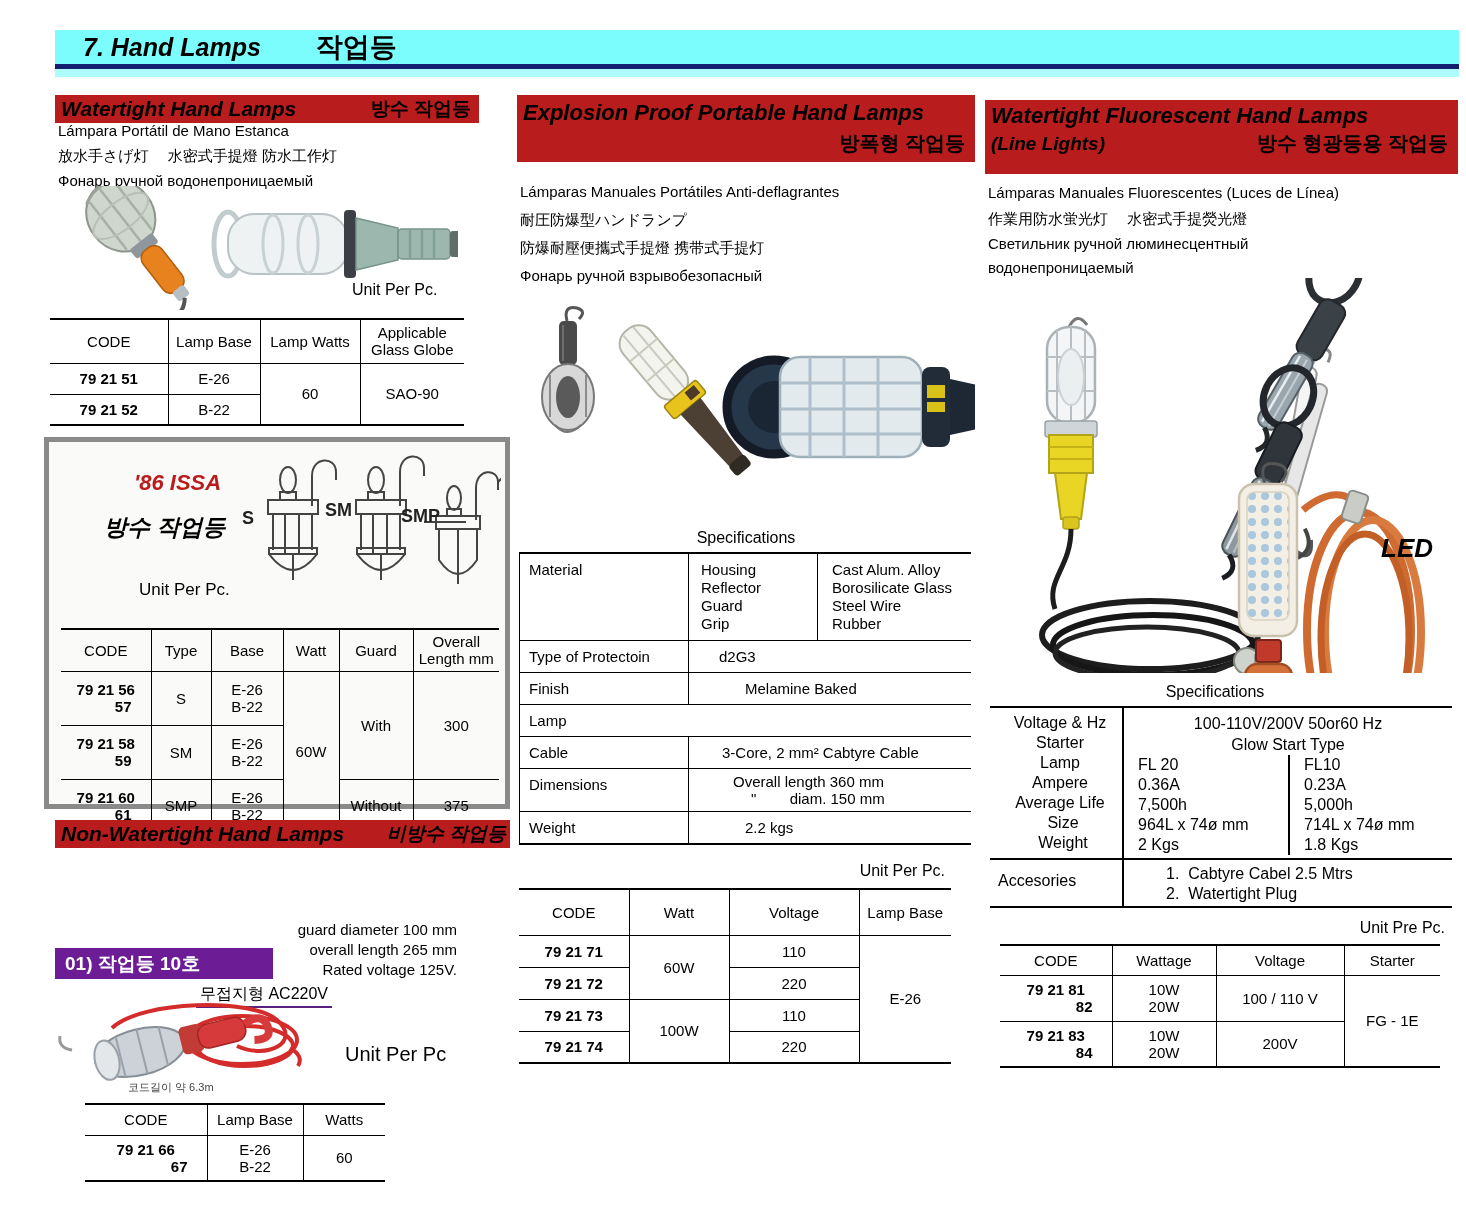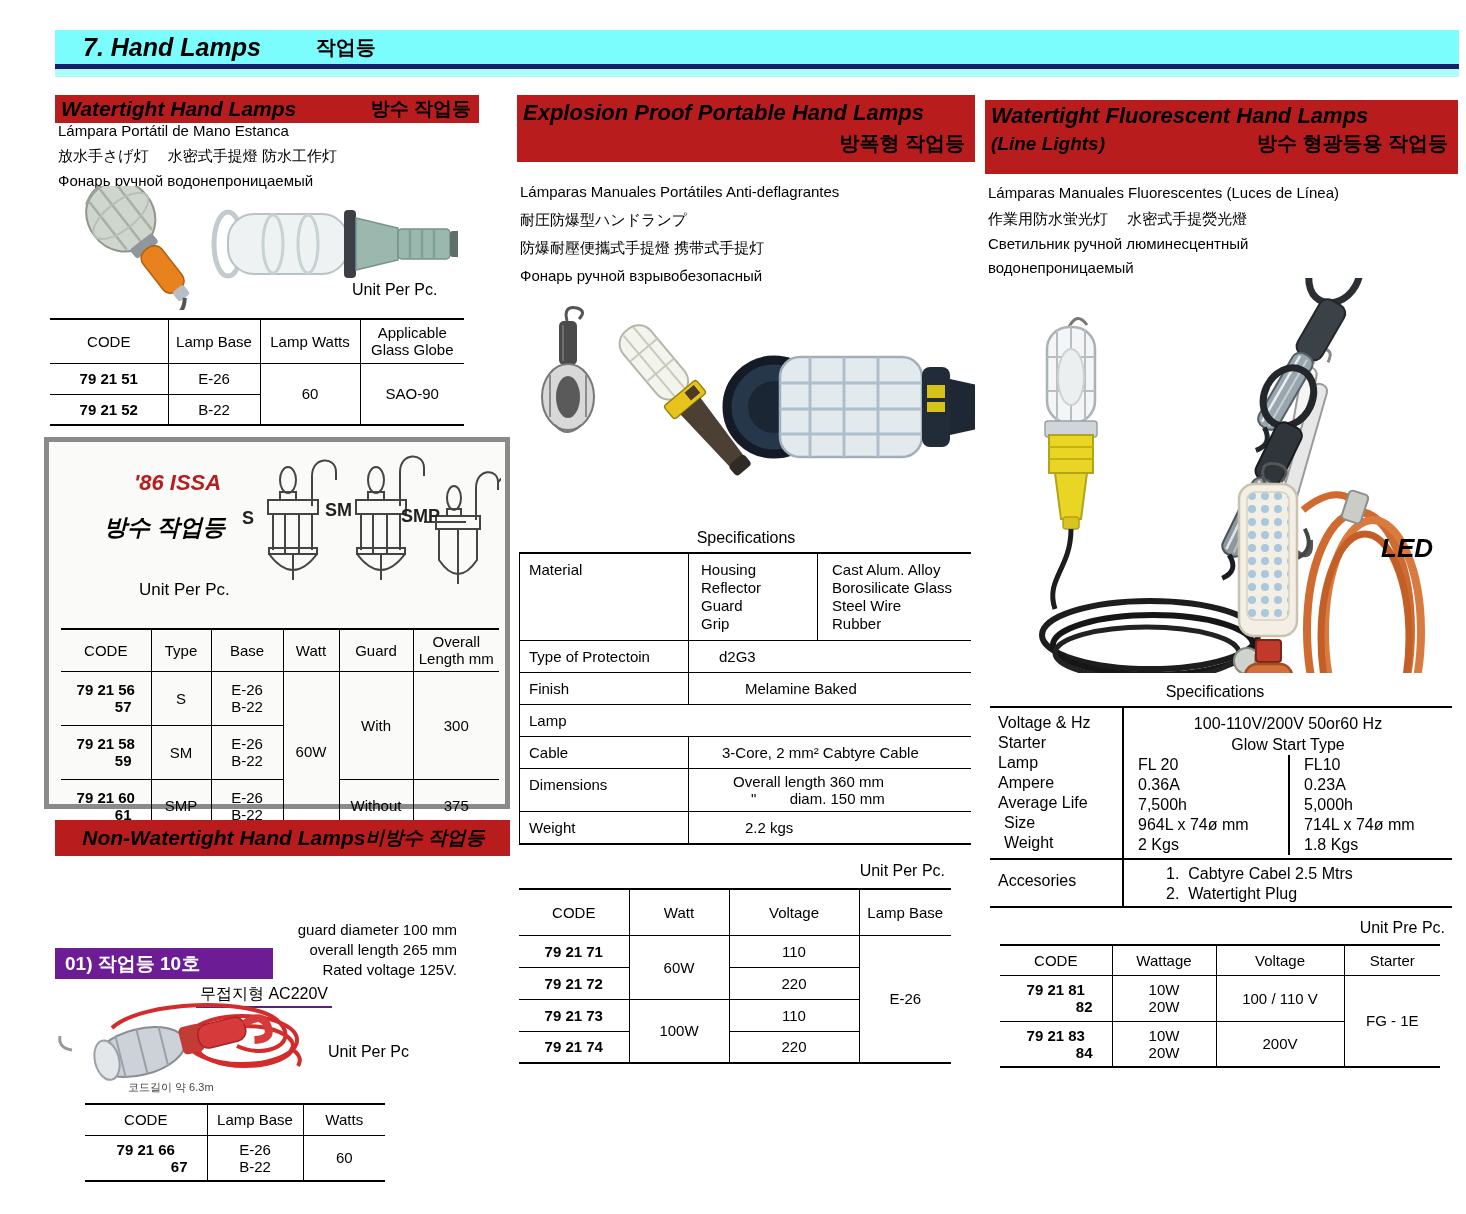--- a/index.html
+++ b/index.html
@@ -3,21 +3,21 @@
 <meta charset="utf-8">
 <style>
   * { margin:0; padding:0; box-sizing:border-box; }
   body { background:#ffffff; font-family:"Liberation Sans", sans-serif; color:#000; }
   #page { position:relative; width:1466px; height:1214px; background:#fff; overflow:hidden; }
 
   
   .topbar { position:absolute; left:55px; top:30px; width:1404px; height:34px;
             background:#7bfcfd; display:flex; align-items:center; padding-left:28px; gap:55px; }
   .topbar .t-en { font-size:25px; font-weight:bold; font-style:italic; }
-  .topbar .t-ko { font-size:20px; font-weight:bold; }
+  .topbar .t-ko { font-size:27px; font-weight:bold; }
   .topbar-line { position:absolute; left:55px; top:64px; width:1404px; height:5px; background:#14206e; }
   .topbar-sub  { position:absolute; left:55px; top:69px; width:1404px; height:8px; background:#aefbfc; }
 
   
   .ghdr { background:#b91c1c; }
   .sec-title { font-weight:bold; font-style:italic; }
   .lines div { font-size:15px; line-height:27px; }
   .unit { font-size:16px; }
   .pre { white-space:pre; }
   .bold { font-weight:bold; }
@@ -48,32 +48,32 @@
               border:5px solid #8a8a8a; background:#fafaf8; }
   .issa-tag { position:absolute; left:85px; top:28px; font-size:22px; font-weight:bold; font-style:italic; color:#b91c1c; }
   .issa-ko  { position:absolute; left:55px; top:70px; font-size:23px; font-weight:bold; font-style:italic; }
   .issa-unit{ position:absolute; left:90px; top:138px; font-size:17px; }
   .issa-lbl { position:absolute; font-size:18px; font-weight:bold; color:#222; }
   .t-issa { position:absolute; left:12px; top:186px; }
   .t-issa th { height:42px; }
   .t-issa td { height:54px; }
   .code2 { text-align:right; padding-right:16px; font-weight:bold; }
 
-  .nw-header { position:absolute; left:55px; top:820px; width:455px; height:36px;
-               display:flex; align-items:center; justify-content:center; padding:0 4px 0 6px; }
+  .nw-header { position:absolute; left:55px; top:820px; width:455px; height:28px;
+               display:flex; align-items:center; justify-content:space-between; padding:0 4px 0 6px; }
   .nw-header .sec-title { font-size:21px; }
   .nw-header .ko { font-size:19px; font-weight:bold; font-style:italic; }
   .nw-lines { position:absolute; left:58px; top:848px; }
   .nw-lines div { line-height:22px; margin-bottom:3px; }
   .nw-specs { position:absolute; left:245px; top:920px; width:212px; text-align:right; }
   .nw-specs div { font-size:15px; line-height:20px; }
   .nw-badge { position:absolute; left:55px; top:948px; width:218px; height:31px; background:#6c1d96;
               color:#fff; font-size:19px; font-weight:bold; display:flex; align-items:center; padding-left:10px; }
   .nw-model { position:absolute; left:196px; top:984px; font-size:16px; border-bottom:2.5px solid #5a2080; padding:0 4px 1px 4px; }
-  .nw-unit { position:absolute; left:328px; top:1043px; font-size:16px; }
+  .nw-unit { position:absolute; left:345px; top:1043px; font-size:20px; }
   .nw-cord { position:absolute; left:128px; top:1080px; font-size:11px; color:#444; }
   .t-nw { position:absolute; left:85px; top:1103px; }
   .t-nw th { height:31px; }
   .t-nw td { height:46px; }
 
   
   .mid-header { position:absolute; left:517px; top:95px; width:458px; height:67px; padding:3px 10px 0 6px; }
   .mid-header .sec-title { font-size:22px; line-height:30px; }
   .mid-header .ko { font-size:20px; font-weight:bold; text-align:right; line-height:30px; }
   .mid-lines { position:absolute; left:520px; top:178px; }
@@ -101,21 +101,21 @@
   .r-header .line2 { display:flex; justify-content:space-between; align-items:baseline; }
   .r-header .sub { font-size:19px; font-weight:bold; font-style:italic; }
   .r-header .ko { font-size:20px; font-weight:bold; }
   .r-lines { position:absolute; left:988px; top:180px; }
   .r-lines div { line-height:26px; }
   .r-led { position:absolute; left:1381px; top:533px; font-size:26px; font-weight:bold; font-style:italic; }
   .r-spec-title { position:absolute; left:985px; top:683px; width:460px; text-align:center; font-size:16px; }
   .rspec { position:absolute; left:990px; top:706px; width:462px; font-size:16px;
            border-top:2px solid #000; border-bottom:2px solid #000; display:flex; }
   .rsL { width:132px; display:flex; flex-direction:column; }
-  .rsLabels { padding:5px 0 3px 8px; flex:1; }
+  .rsLabels { padding:5px 0 3px 8px; flex:1;text-align:center; }
   .rsLabels div { line-height:20px; }
   .rsAccLab { border-top:2px solid #000; height:48px; padding:12px 0 0 8px; }
   .rsR { flex:1; border-left:2px solid #000; display:flex; flex-direction:column; }
   .rvolt, .rstart { text-align:center; line-height:21px; }
   .rvolt { padding-top:5px; }
   .rcols { display:flex; flex:1; padding-bottom:3px; }
   .rc1 { width:50%; padding-left:14px; }
   .rc2 { flex:1; border-left:2px solid #000; padding-left:14px; }
   .rc1 div, .rc2 div { line-height:20px; }
   .rsAccVals { border-top:2px solid #000; height:48px; padding:4px 0 0 42px; }

